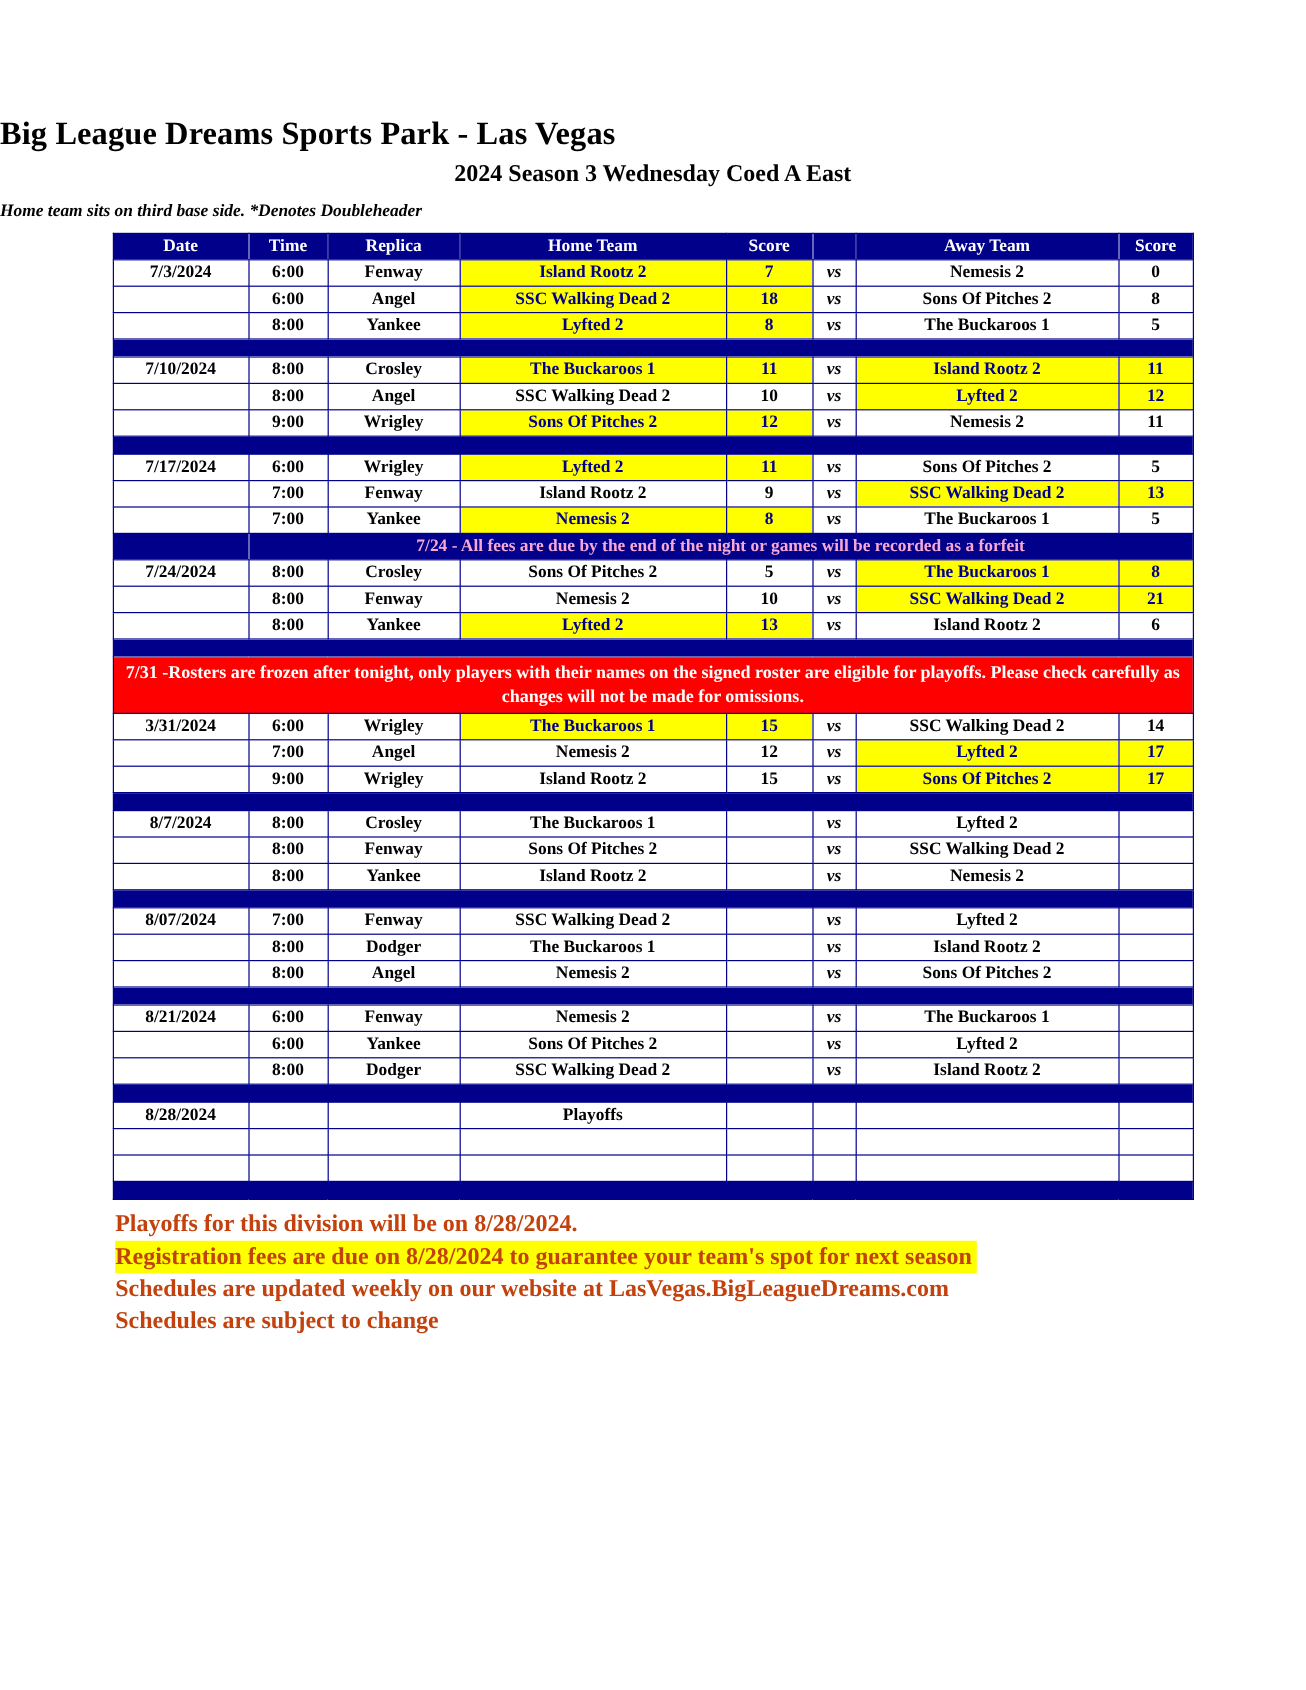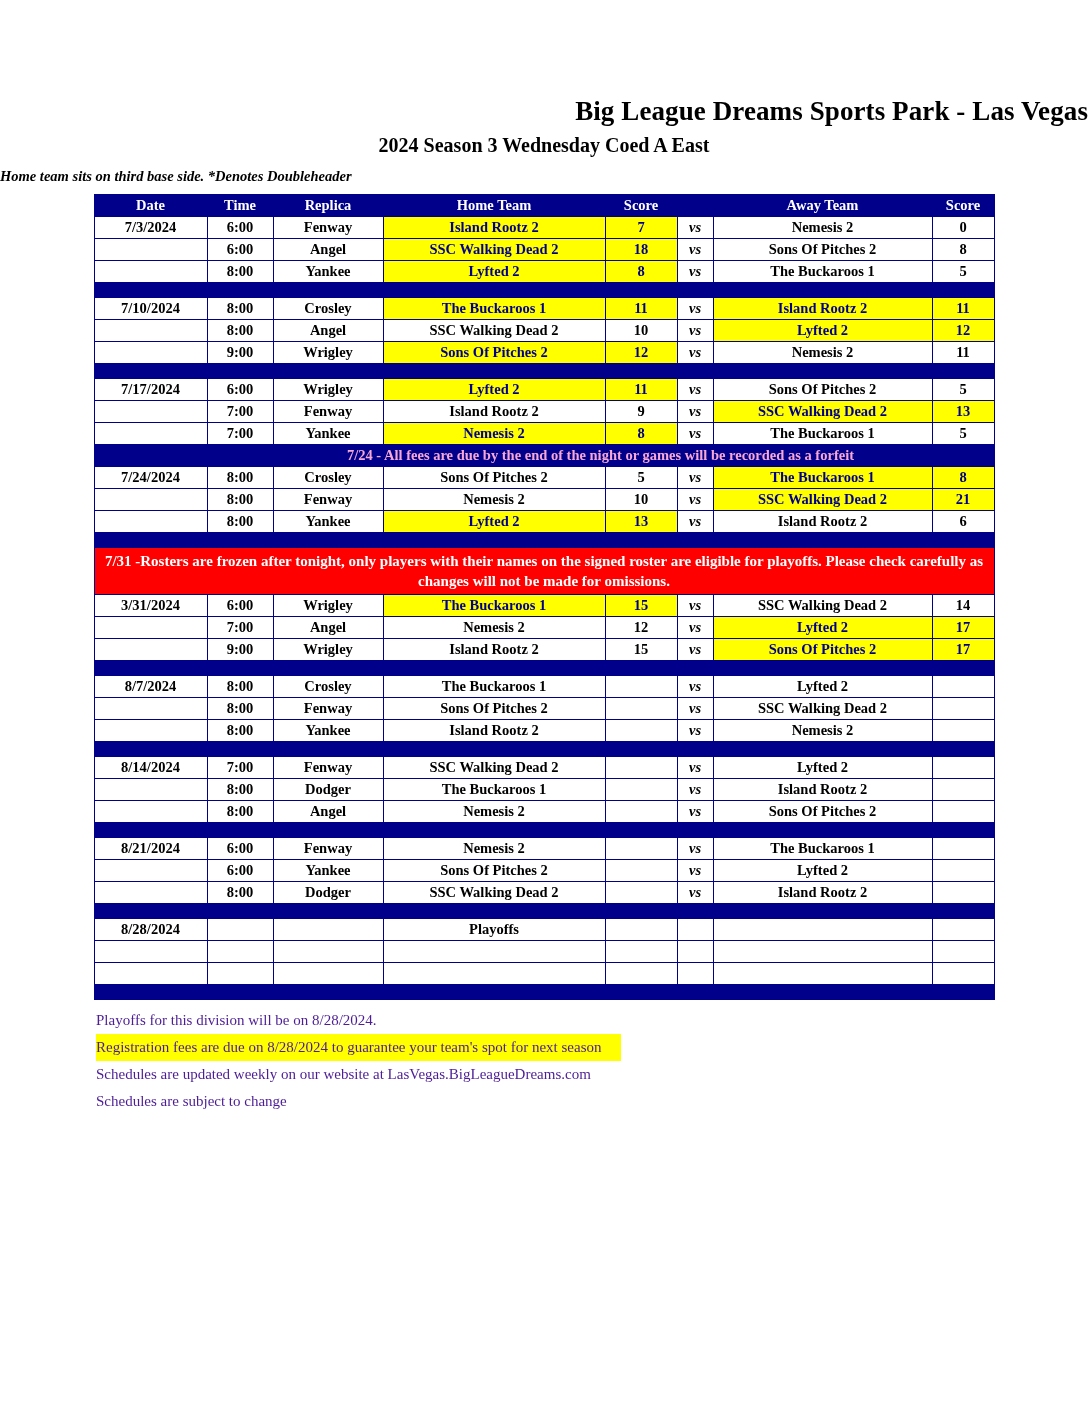--- a/index.html
+++ b/index.html
@@ -14,26 +14,25 @@
     color: #000000;
   }
   .page {
     position: relative;
     width: 1088px;
     height: 1408px;
     padding: 0;
     box-sizing: border-box;
   }
   .title {
-    text-align: right;
+    text-align: left;
     font-weight: bold;
     font-size: 27px;
     margin-top: 96px;
     letter-spacing: 0.1px;
-    padding-left: 24px;
   }
   .subtitle {
     text-align: center;
     font-weight: bold;
     font-size: 20px;
     margin-top: 7px;
   }
   .note-italic {
     text-align: left;
     font-weight: bold;
@@ -99,24 +98,24 @@
   }
   td.hl-text {
     background: #ffff00;
     color: #00008b;
   }
   .footer {
     width: 900px;
     margin: 7px auto 0 auto;
   }
   .footer div {
-    font-weight: normal;
-    font-size: 15px;
+    font-weight: bold;
+    font-size: 20px;
     line-height: 27px;
-    color: #4c1d95;
+    color: #c2410c;
     padding-left: 2px;
   }
   .footer-row { }
 </style>
 </head>
 <body>
 
 <div class="page">
 
   <div class="title">Big League Dreams Sports Park - Las Vegas</div>
@@ -343,21 +342,21 @@
           <td>Island Rootz 2</td>
           <td></td>
           <td class="vs">vs</td>
           <td>Nemesis 2</td>
           <td></td>
         </tr>
         <tr class="spacer">
           <td colspan="8"></td>
         </tr>
         <tr>
-          <td>8/14/2024</td>
+          <td>8/07/2024</td>
           <td>7:00</td>
           <td>Fenway</td>
           <td>SSC Walking Dead 2</td>
           <td></td>
           <td class="vs">vs</td>
           <td>Lyfted 2</td>
           <td></td>
         </tr>
         <tr>
           <td></td>
@@ -446,18 +445,18 @@
           <td></td>
         </tr>
         <tr class="spacer">
           <td colspan="8"></td>
         </tr>
       </tbody>
   </table>
 
   <div class="footer">
     <div class="footer-row"><span>Playoffs for this division will be on 8/28/2024.</span></div>
-    <div class="footer-row"><span class="yellow-wrap"></span><span style="background: rgb(255, 255, 0); display: inline-block; padding-right: 20px;">Registration fees are due on 8/28/2024 to guarantee your team's spot for next season</span></div>
+    <div class="footer-row"><span class="yellow-wrap"></span><span style="background: rgb(255, 255, 0); display: inline-block; padding-right: 4px;">Registration fees are due on 8/28/2024 to guarantee your team's spot for next season</span></div>
     <div class="footer-row"><span>Schedules are updated weekly on our website at LasVegas.BigLeagueDreams.com</span></div>
     <div class="footer-row"><span>Schedules are subject to change</span></div>
   </div>
 
 </div>
 
 </body></html>

